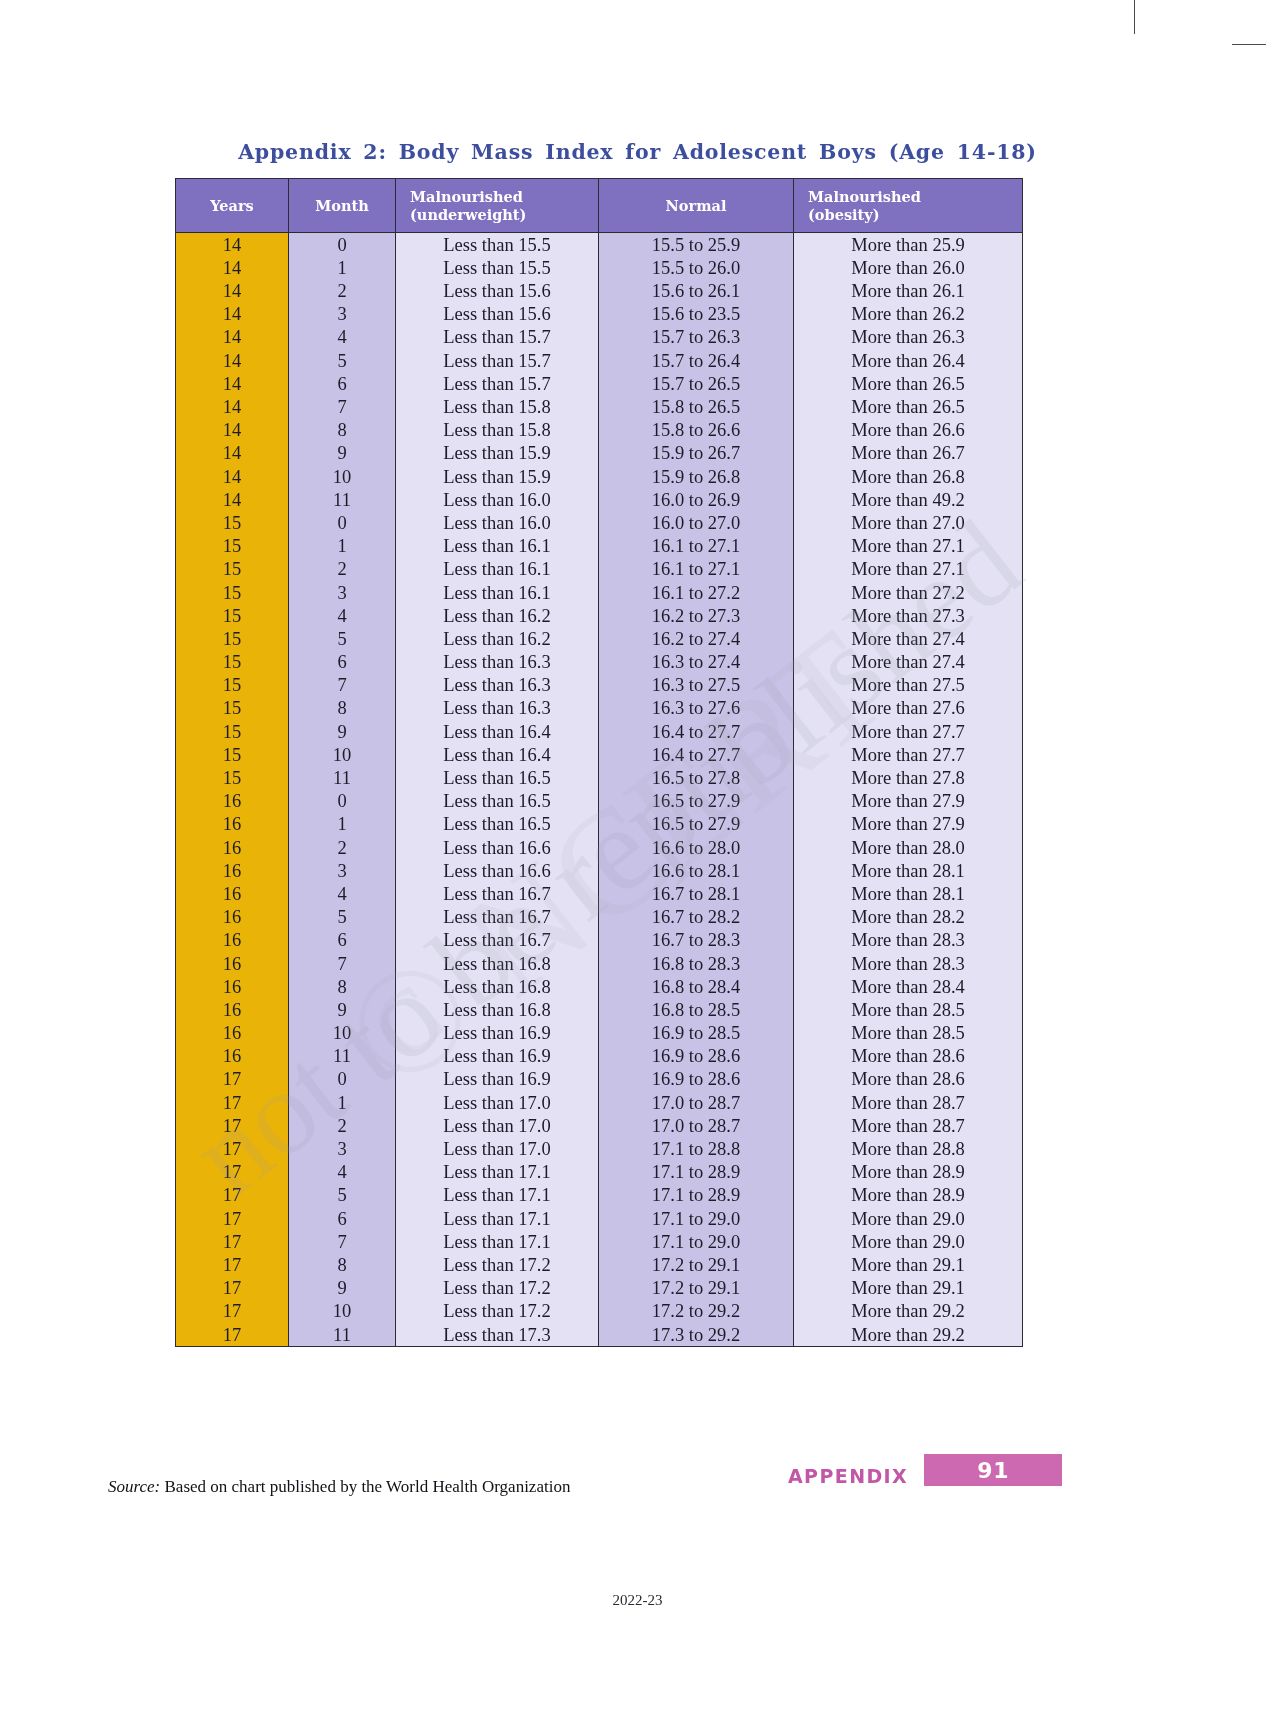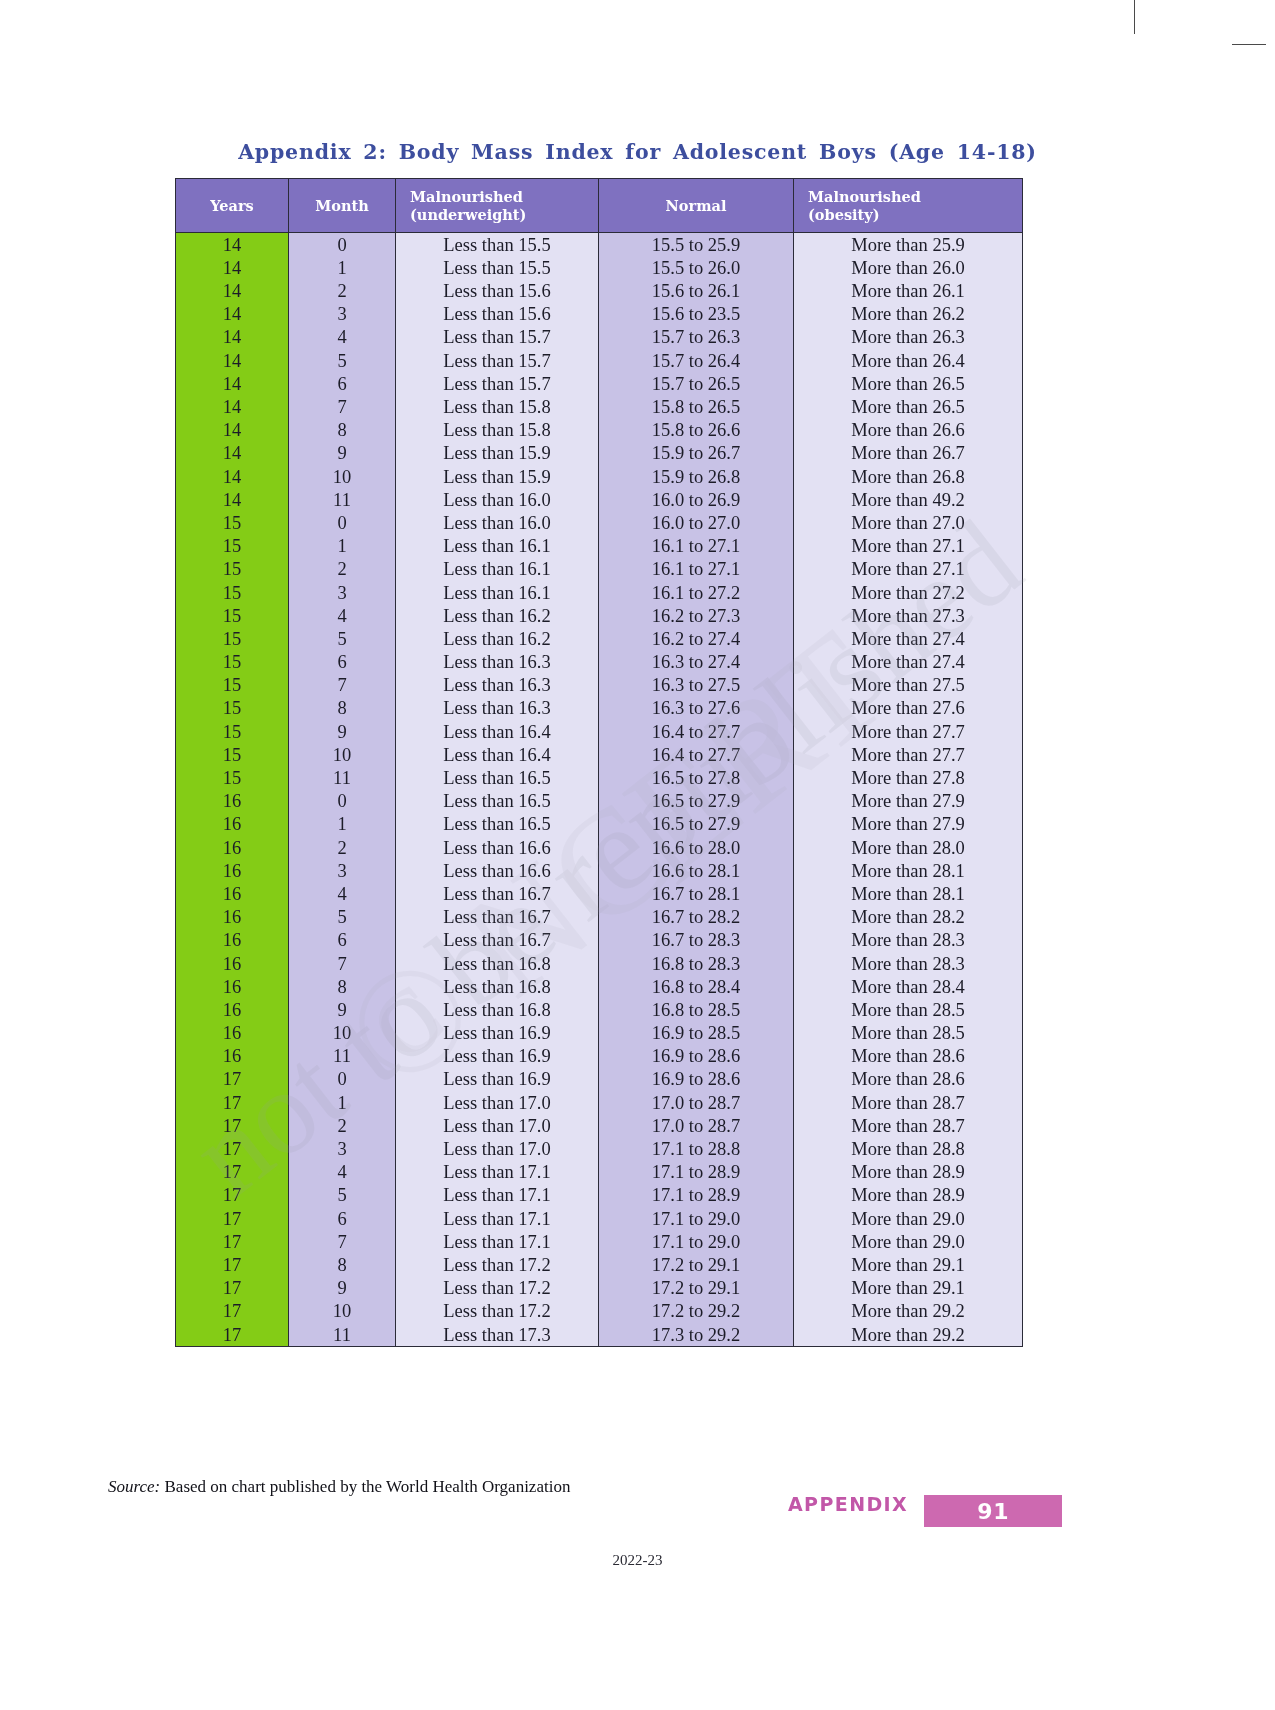--- a/index.html
+++ b/index.html
@@ -99,21 +99,21 @@
     border-top: none;
     border-bottom: none;
     color: #1c1c28;
     text-align: center;
     white-space: nowrap;
   }
   table.bmi tbody tr:last-child td {
     border-bottom: 1px solid #2b2b38;
   }
   
-  td.c-years   { background: #84cc16; width: 100px; }
+  td.c-years   { background: #eab308; width: 100px; }
   td.c-month   { background: #c8c2e6; width: 94px; }
   td.c-under   { background: #e3e1f3; width: 182px; }
   td.c-normal  { background: #c8c2e6; width: 182px; }
   td.c-obese   { background: #e3e1f3; width: 208px; }
 
   th.h-years   { width: 100px; }
   th.h-month   { width: 94px; }
   th.h-under   { width: 182px; }
   th.h-normal  { width: 182px; }
   th.h-obese   { width: 208px; }
@@ -129,23 +129,23 @@
     white-space: nowrap;
   }
   .source-label {
     font-style: italic;
   }
 
   
   .appendix-footer {
     position: absolute;
     left: 788px;
-    top: 1495px;
+    top: 1452px;
     display: flex;
-    align-items: flex-start;
+    align-items: flex-end;
     height: 34px;
   }
   .appendix-word {
     font-family: "DejaVu Sans", sans-serif;
     font-weight: bold;
     font-size: 19px;
     letter-spacing: 1.4px;
     color: #c257a8;
     font-variant: small-caps;
     text-transform: uppercase;
@@ -163,21 +163,21 @@
     font-family: "DejaVu Sans", sans-serif;
     font-weight: bold;
     font-size: 22px;
     letter-spacing: 0.5px;
   }
 
   
   .year-stamp {
     position: absolute;
     left: 0;
-    top: 1552px;
+    top: 1592px;
     width: 1275px;
     text-align: center;
     font-family: "Liberation Serif", serif;
     font-size: 15px;
     color: #2a2a33;
   }
 </style>
 </head>
 <body>
 

